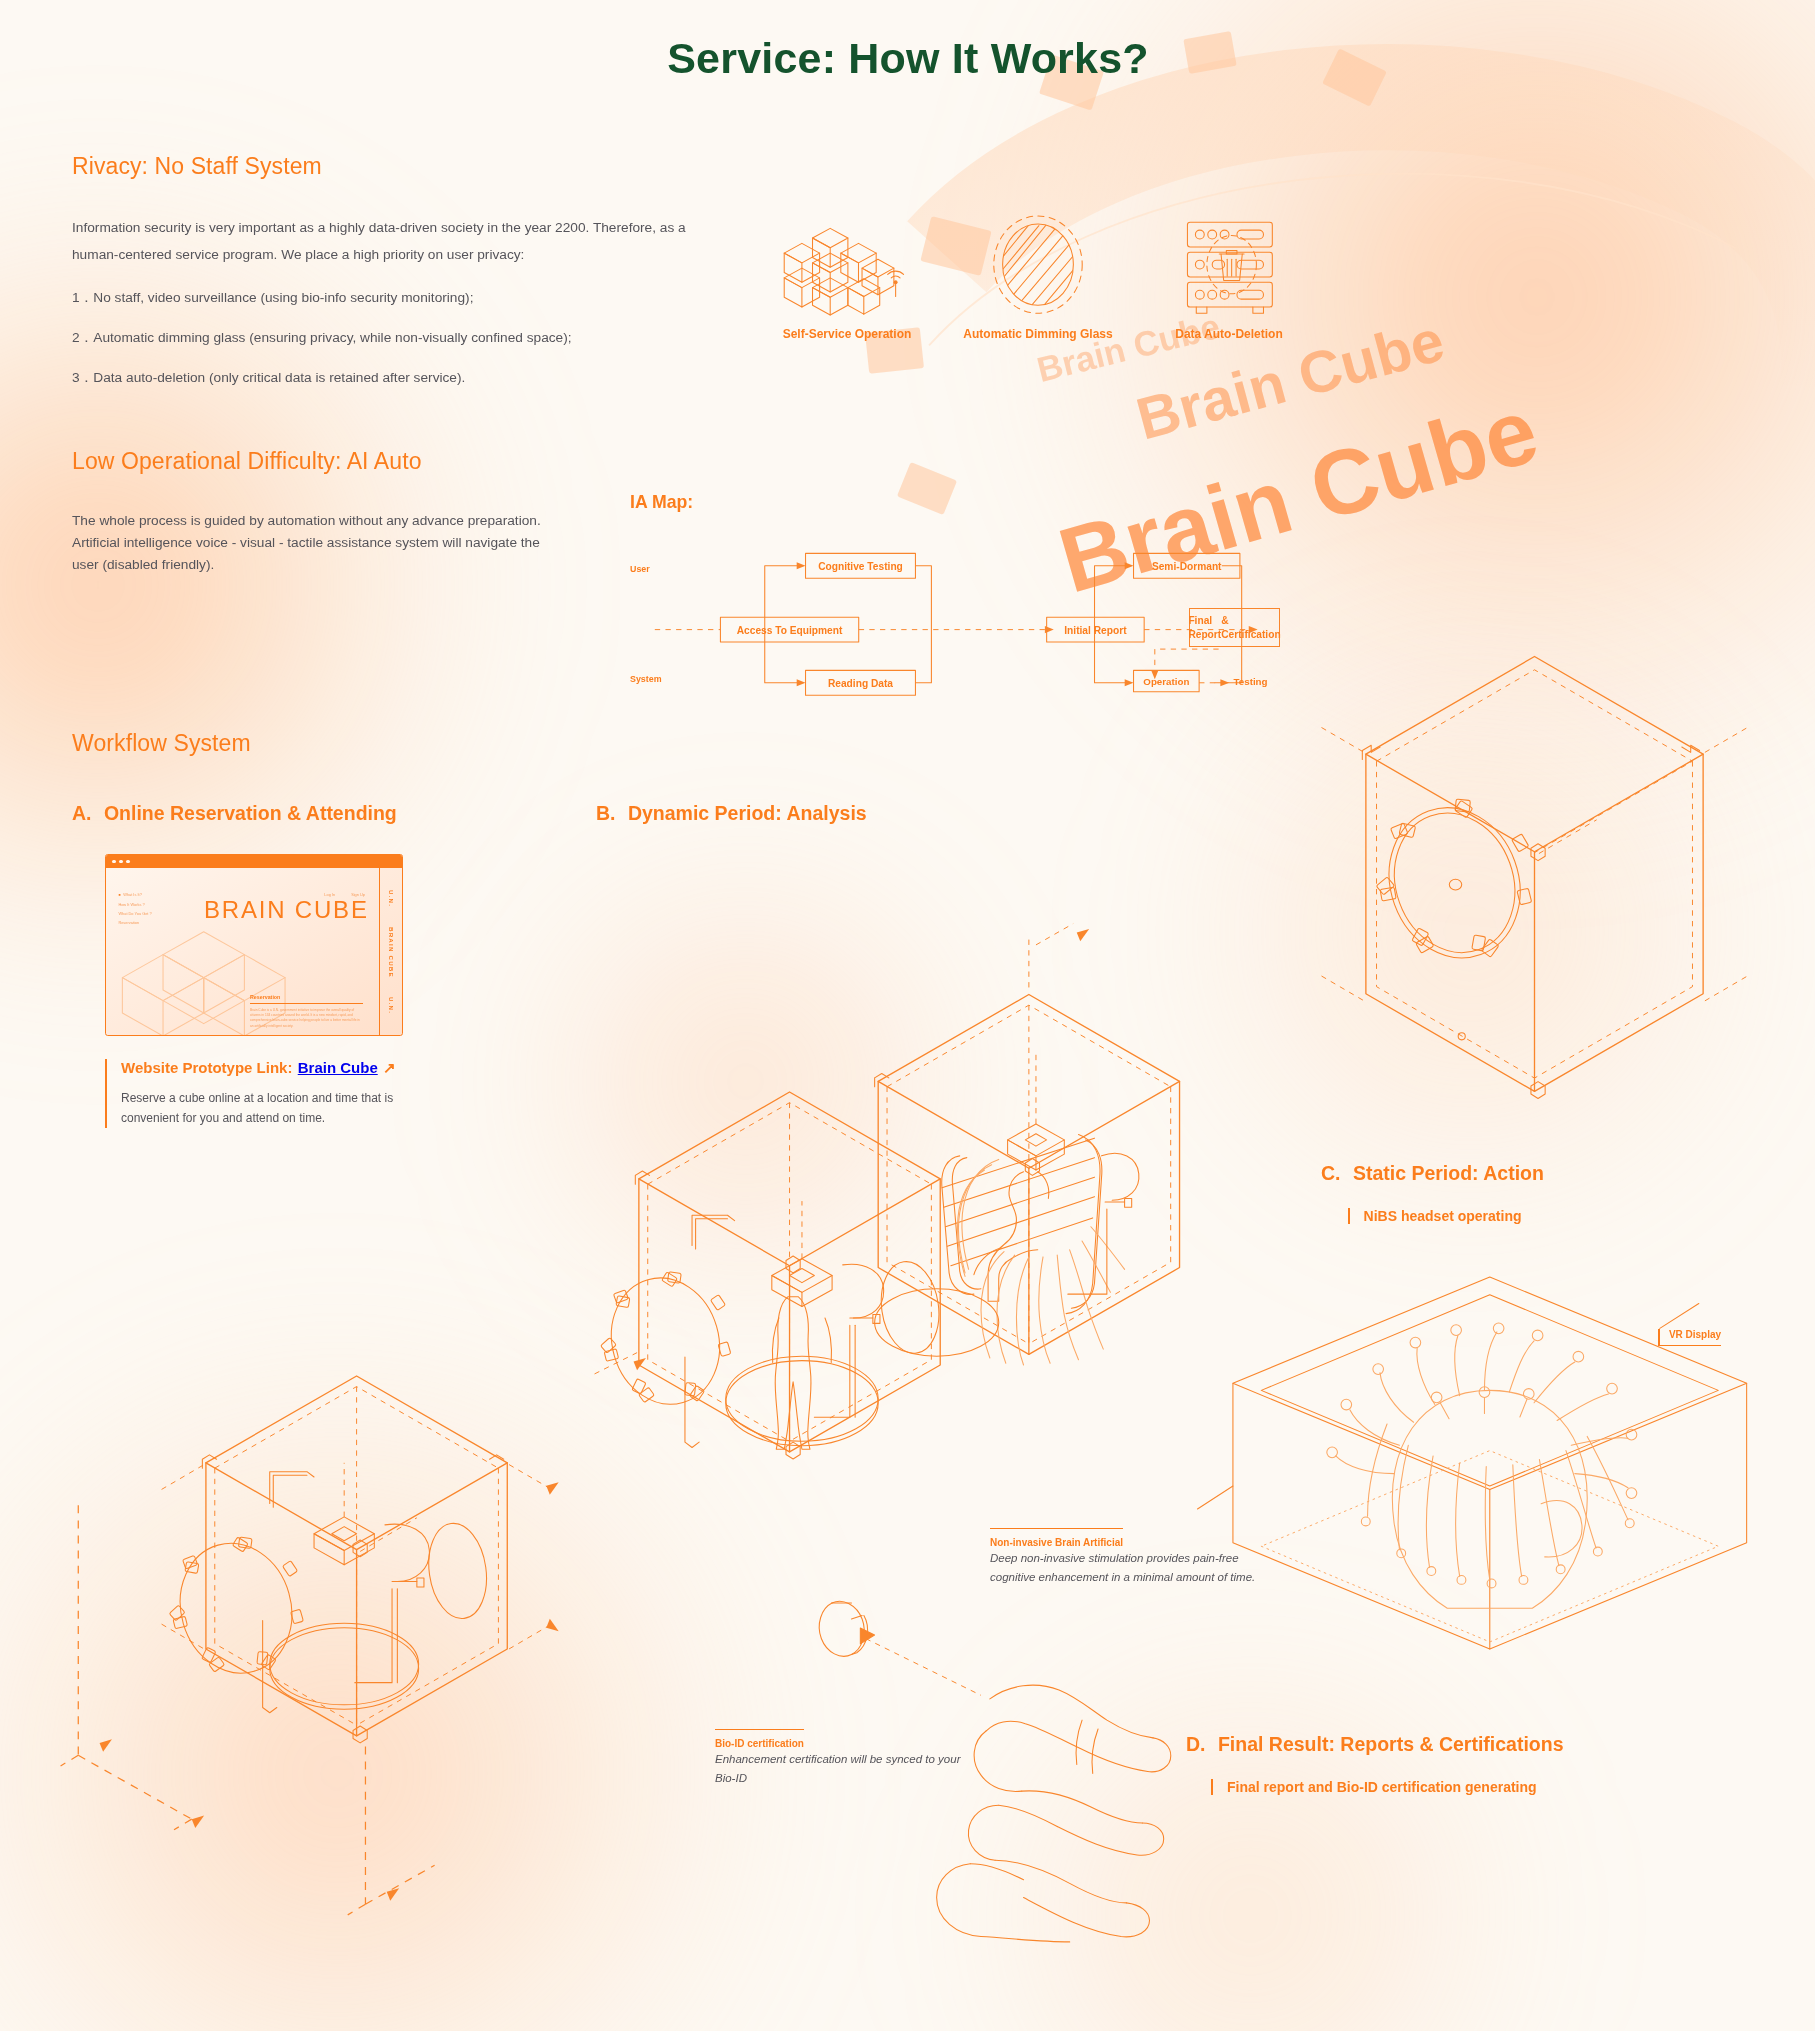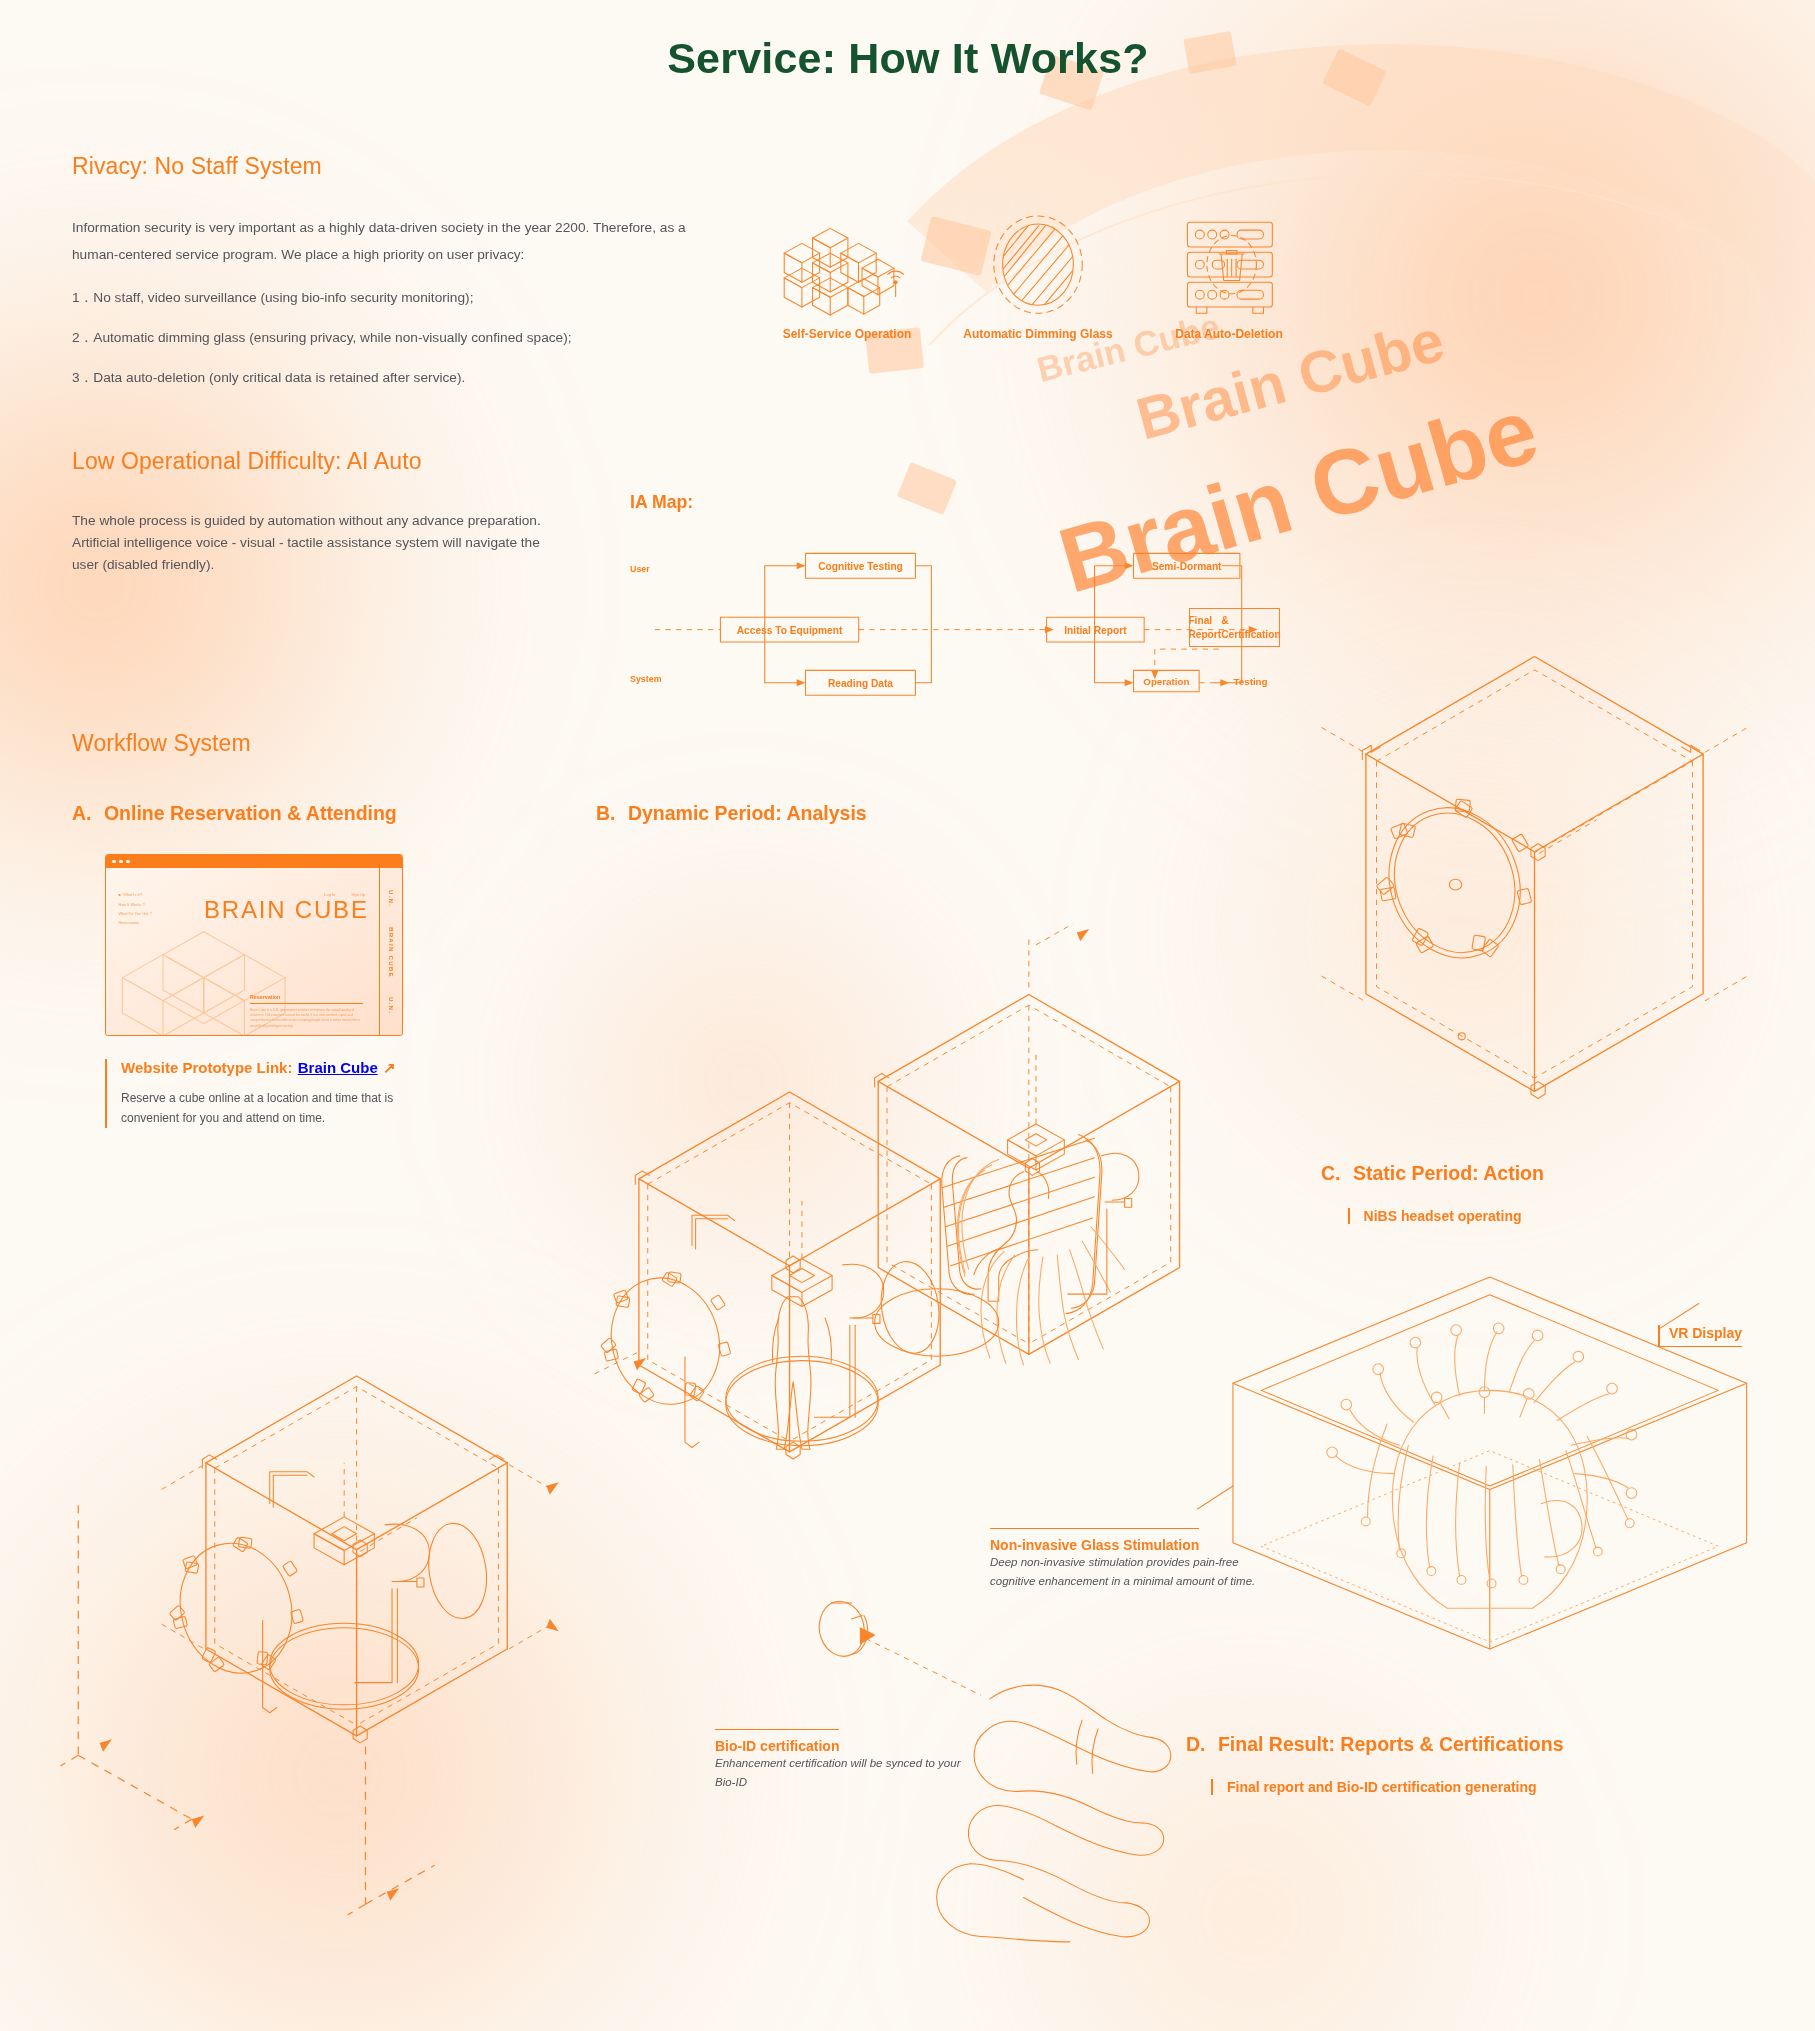--- a/index.html
+++ b/index.html
@@ -108,21 +108,21 @@
   
   #blockC { position:absolute; left:1321px; top:1162px; width:461px; z-index:6; }
   #blockC .inner { margin-top:23px; margin-left:26.6px; border-left:2.7px solid #fb7d1c; padding-left:14px; }
 
   
   #blockD { position:absolute; left:1186px; top:1733px; width:550px; z-index:6; }
   #blockD .inner { margin-top:23px; margin-left:25px; border-left:2.7px solid #fb7d1c; padding-left:14px; }
 
   
   .callout { position:absolute; z-index:7; }
-  .callout .ch { font-size:14px; font-weight:700; color:#fb7d1c;
+  .callout .ch { font-size:10px; font-weight:700; color:#fb7d1c;
                  border-top:1.4px solid #fb7d1c; padding-top:8px; display:inline-block; }
   .callout .cb { margin-top:0; font-size:11.5px; line-height:1.62; color:#55545a;font-style:italic; }
   #co-nibs { left:990px; top:1528px; width:266px; }
   #co-bio  { left:715px; top:1729px; width:248px; }
   #co-vr   { left:1658px; top:1325px; }
   #co-vr .ch { border-top:none; border-left:2.1px solid #fb7d1c; border-bottom:1.8px solid #fb7d1c;
                padding:0 0 5.3px 8.9px; }
 
   
   .illus { position:absolute; z-index:4; pointer-events:none; }
@@ -799,21 +799,21 @@
       <path d="M174 312 c-22 2 -38 18 -38 38 c0 24 22 42 50 44"></path>
       <path d="M186 394 c34 2 68 6 100 6"></path>
 
       <path d="M300 150 c-6 16 -8 34 -6 50"></path>
       <path d="M318 160 c-6 16 -8 34 -6 50"></path>
     </g>
   </svg>
 </div>
 
 <div class="callout" id="co-nibs">
-  <div class="ch">Non-invasive Glass Stimulation</div>
+  <div class="ch">Non-invasive Brain Artificial</div>
   <div class="cb">Deep non-invasive stimulation provides pain-free cognitive enhancement in a minimal amount of time.</div>
 </div>
 <div class="callout" id="co-bio">
   <div class="ch">Bio-ID certification</div>
   <div class="cb">Enhancement certification will be synced to your Bio-ID</div>
 </div>
 <div class="callout" id="co-vr">
   <div class="ch">VR Display</div>
 </div>
 

